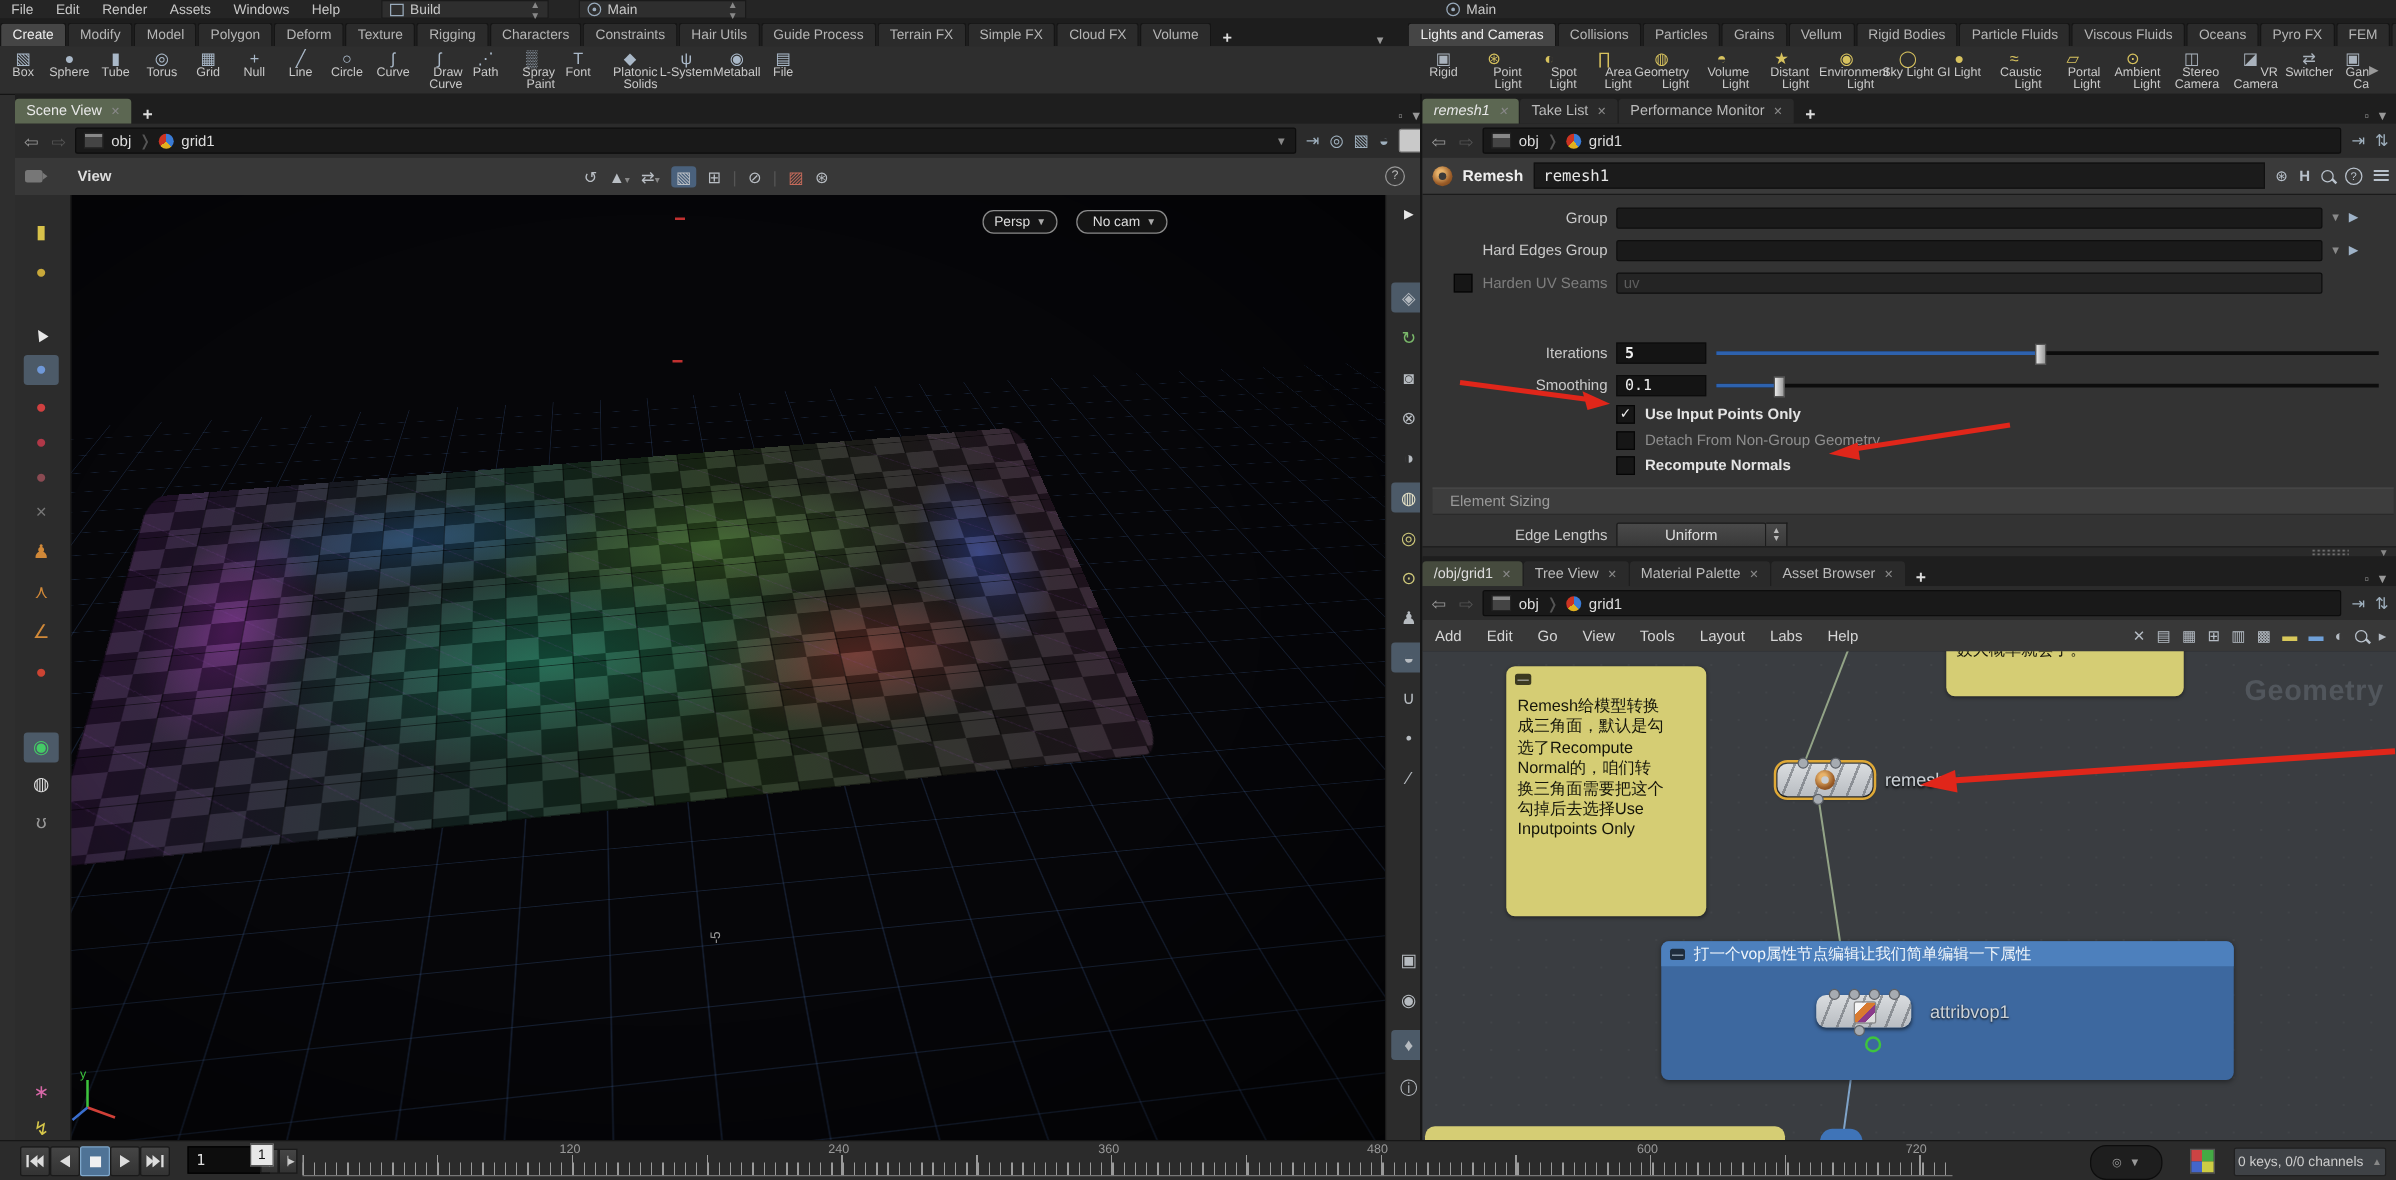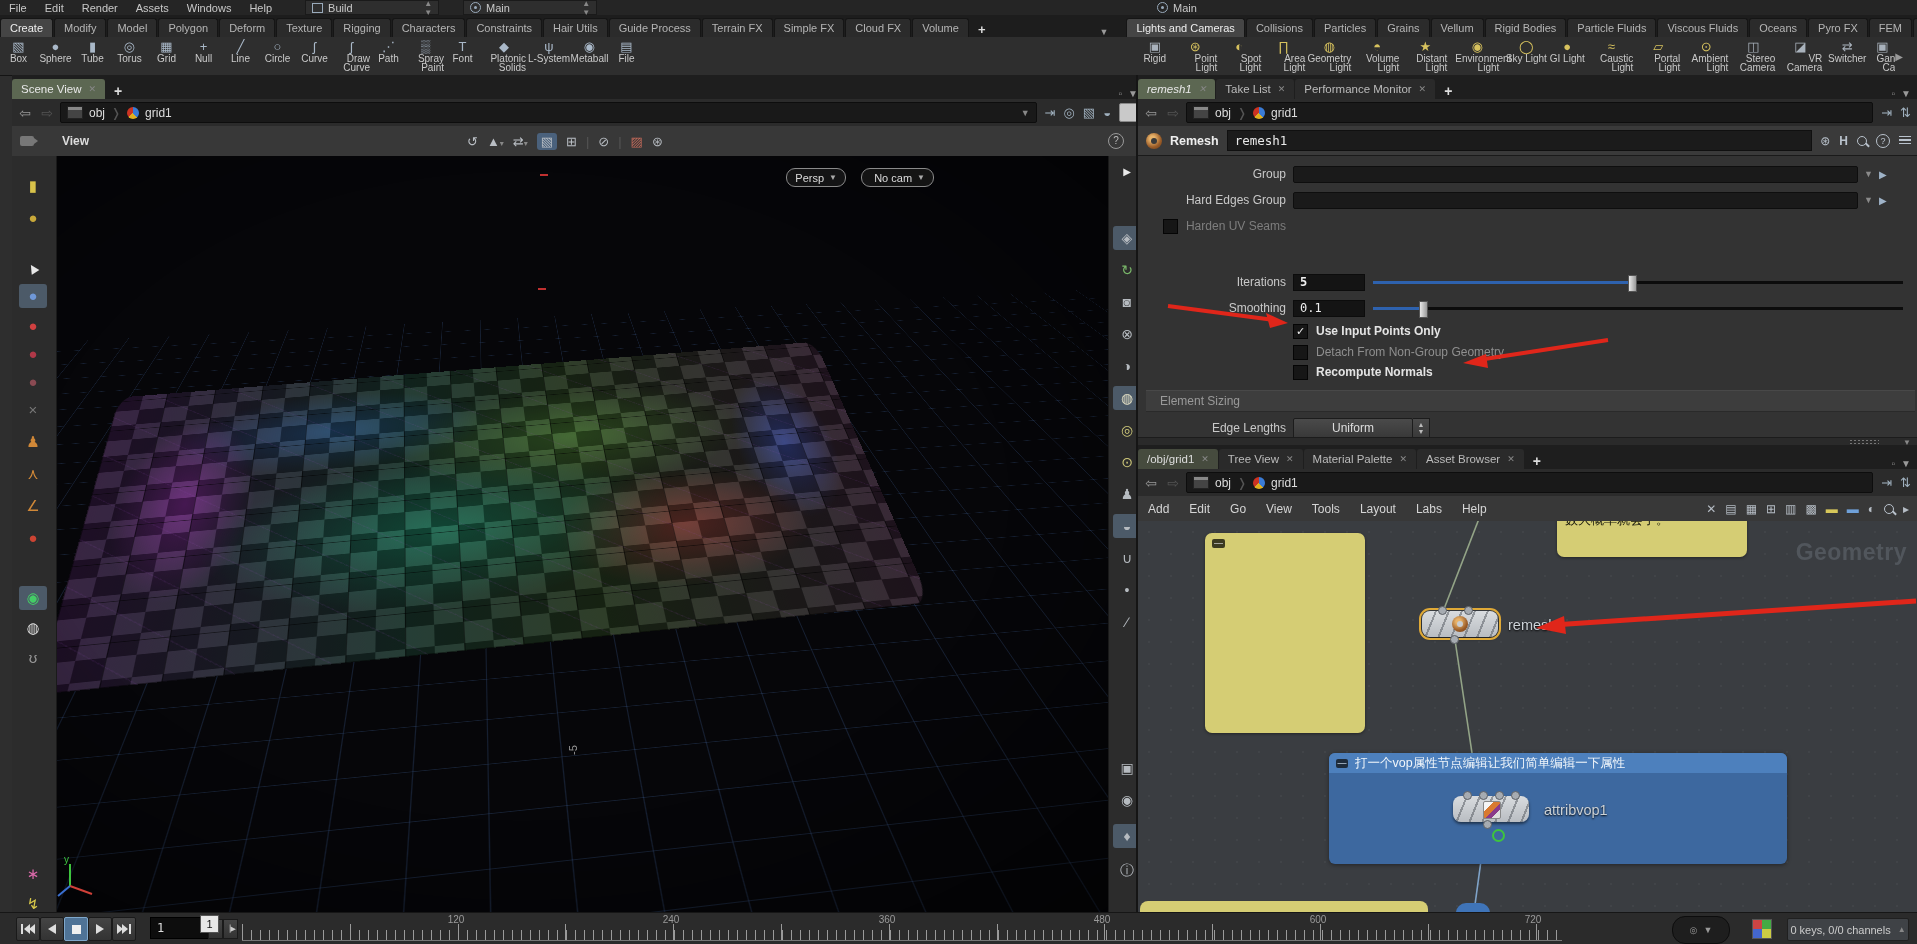--- a/index.html
+++ b/index.html
@@ -545,20 +545,21 @@
           <span class="plabel">Hard Edges Group</span>
           <span class="pfield"></span>
           <span class="rowdd">▼</span>
           <span class="rowarr">▶</span>
         </div>
         <div class="prow" style="top:60px;">
           <span class="plabel dim" style="width:148px;display:flex;justify-content:flex-end;gap:8px;align-items:center;">
               <span class="cb"></span>
               <span>Harden UV Seams</span>
             </span>
+          <span class="pfield dim">uv</span>
         </div>
         <div class="prow" style="top:116px;">
           <span class="plabel">Iterations</span>
           <span class="valfield b">5</span>
           <span class="slider">
             <span class="track"></span>
             <span class="fill" style="width:258px;"></span>
             <span class="handle" style="left:255px;"></span>
           </span>
         </div>
@@ -675,20 +676,27 @@
           <line x1="317" y1="119" x2="340" y2="272" stroke="var(--wire-green)" stroke-width="1.6"></line>
           <line x1="348" y1="303" x2="336" y2="391" stroke="var(--wire-blue)" stroke-width="1.6"></line>
         </svg>
         <span class="watermark">Geometry</span>
         <div class="note note-top">
           <div class="notetext" style="margin-top:-16px;">可以随便玩玩里面的参
 数大概率就会了。</div>
         </div>
         <div class="note note-main">
           <span class="notecollapse">—</span>
+          <div class="notetext">Remesh给模型转换
+成三角面，默认是勾
+选了Recompute
+Normal的，咱们转
+换三角面需要把这个
+勾掉后去选择Use
+Inputpoints Only</div>
         </div>
         <div class="netbox">
           <div class="bhdr">
               <span class="bmin">—</span>
               <span>打一个vop属性节点编辑让我们简单编辑一下属性</span>
             </div>
         </div>
 
         <div class="hnode sel" style="left:284px;top:90px;">
           <span class="ndot" style="left:16px;top:-5px;"></span>

